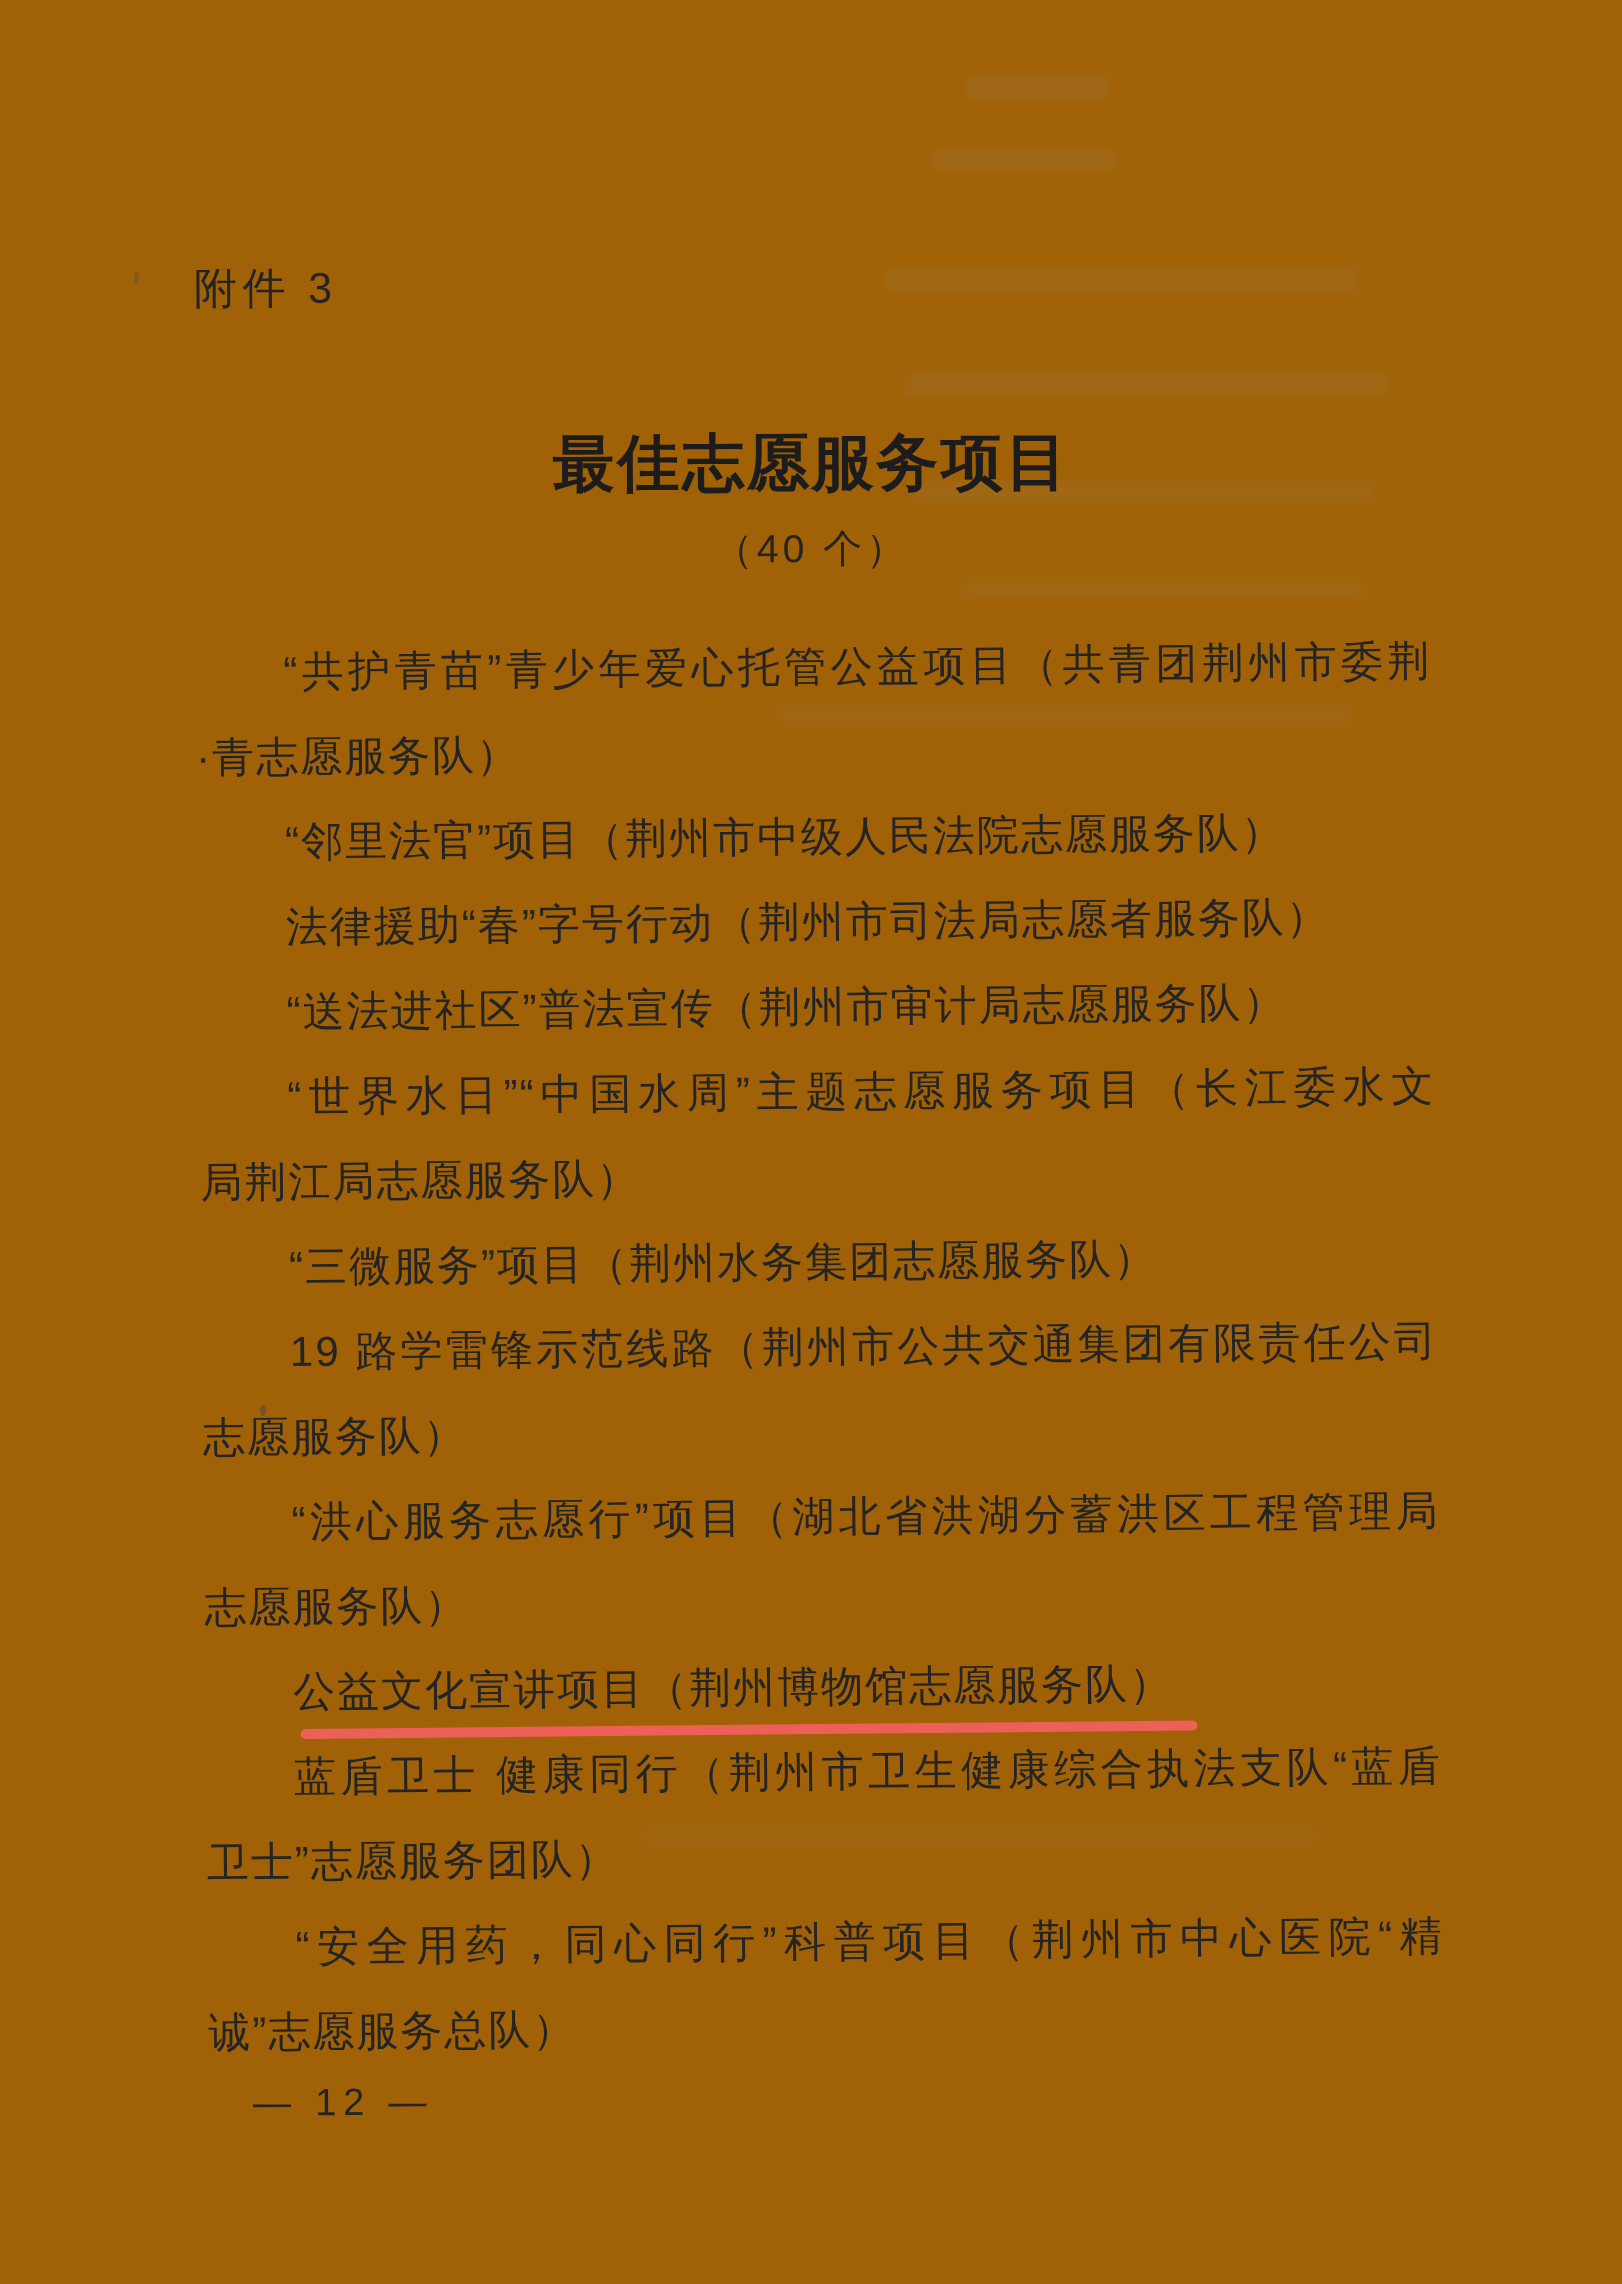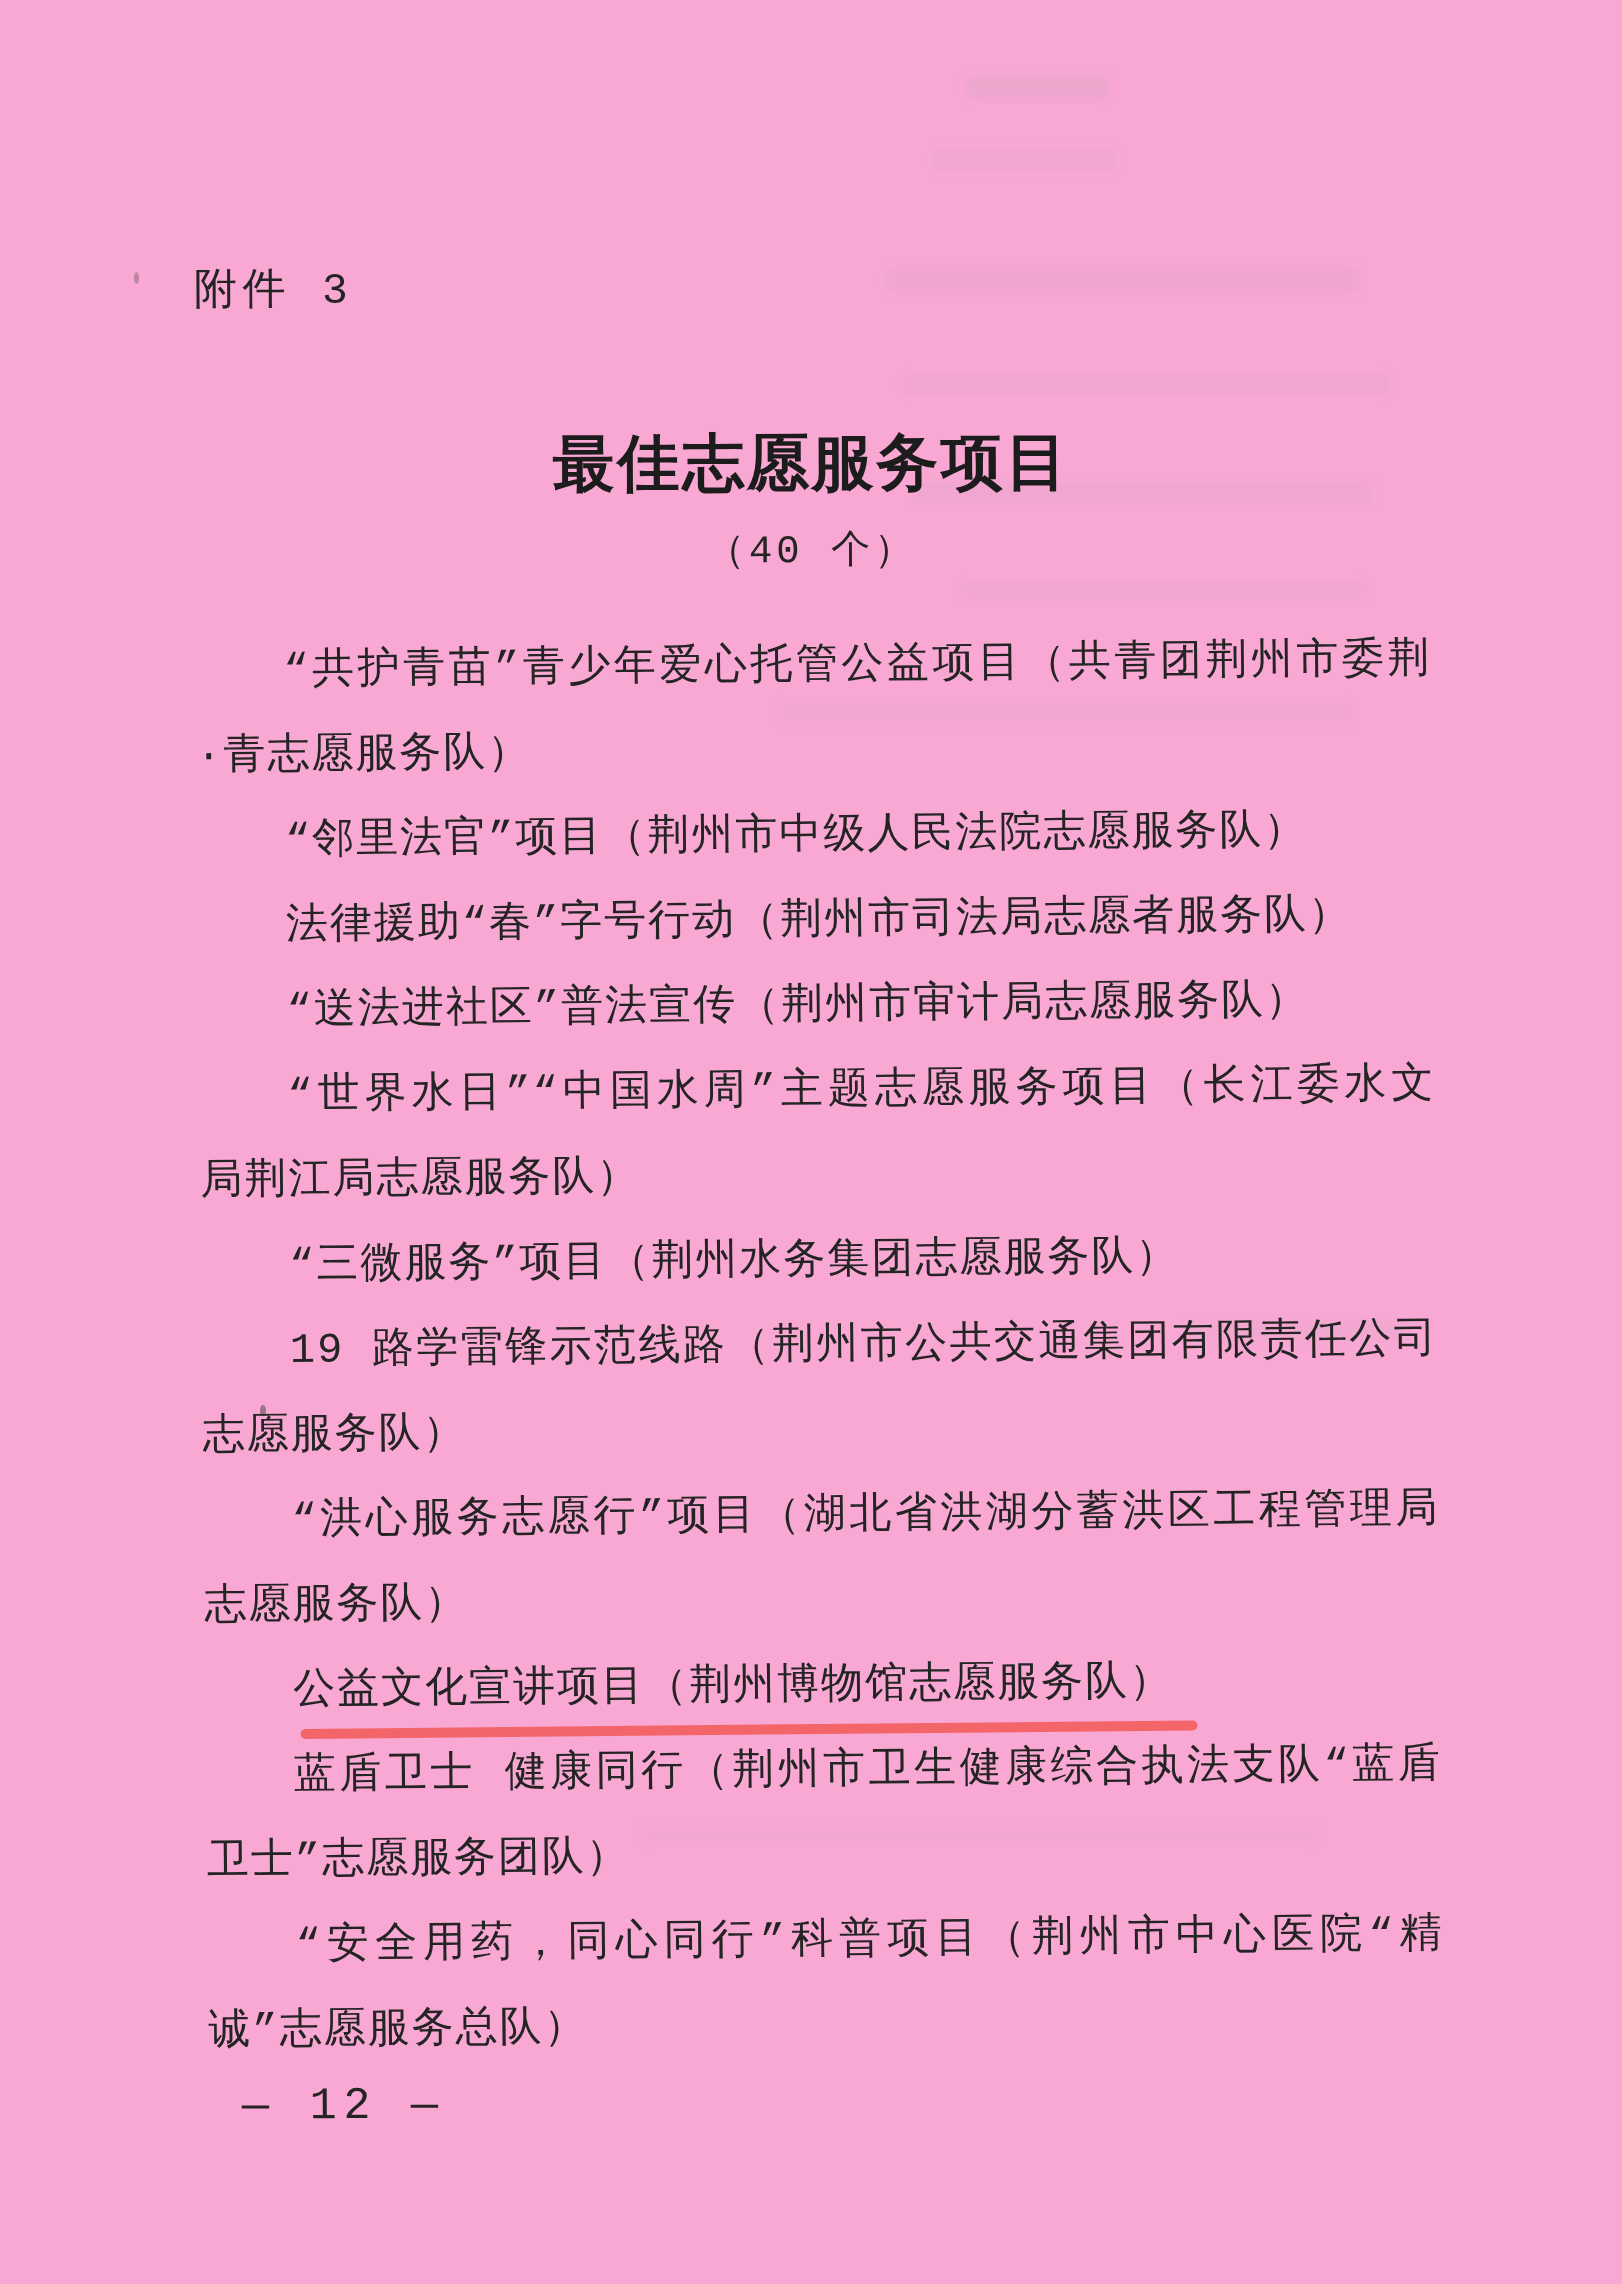--- a/index.html
+++ b/index.html
@@ -1,23 +1,23 @@
 <!DOCTYPE html>
 <html lang="zh" style="font-size:10.8px"><head>
 <meta charset="utf-8">
 <title>附件3 最佳志愿服务项目</title>
 <style>
   html,body{margin:0;padding:0;background:#e8e8e8;}
   .page{
     position:relative;
     width:1623px;height:2284px;
     margin:0 auto;
-    background:#f9a8d4;
+    background:#a16207;
     overflow:hidden;
-    font-family:Liberation Mono, monospace;
+    font-family:Liberation Sans, sans-serif;
     color:#242424;
   }
   
   .attachment-label{
     position:absolute;left:194px;top:260px;
     font-size:43px;letter-spacing:5.4px;
     transform:rotate(-0.2deg);
     white-space:nowrap;
   }
   .doc-title{
@@ -56,22 +56,22 @@
     content:"";
     position:absolute;
     left:95px;top:80px;
     width:897px;height:9.5px;
     border-radius:5.4px;
     background:#f25f5f;
     opacity:0.92;
   }
   
   .page-number{
-    position:absolute;left:242px;top:2081px;
-    font-size:45px;letter-spacing:6.8px;
+    position:absolute;left:253px;top:2081px;
+    font-size:38px;letter-spacing:6.8px;
     transform:rotate(-0.3deg);
     white-space:nowrap;
   }
   
   .bleed{
     position:absolute;
     background:#9a9a9a;
     filter:blur(4.7px);
     border-radius:4px;
     pointer-events:none;

